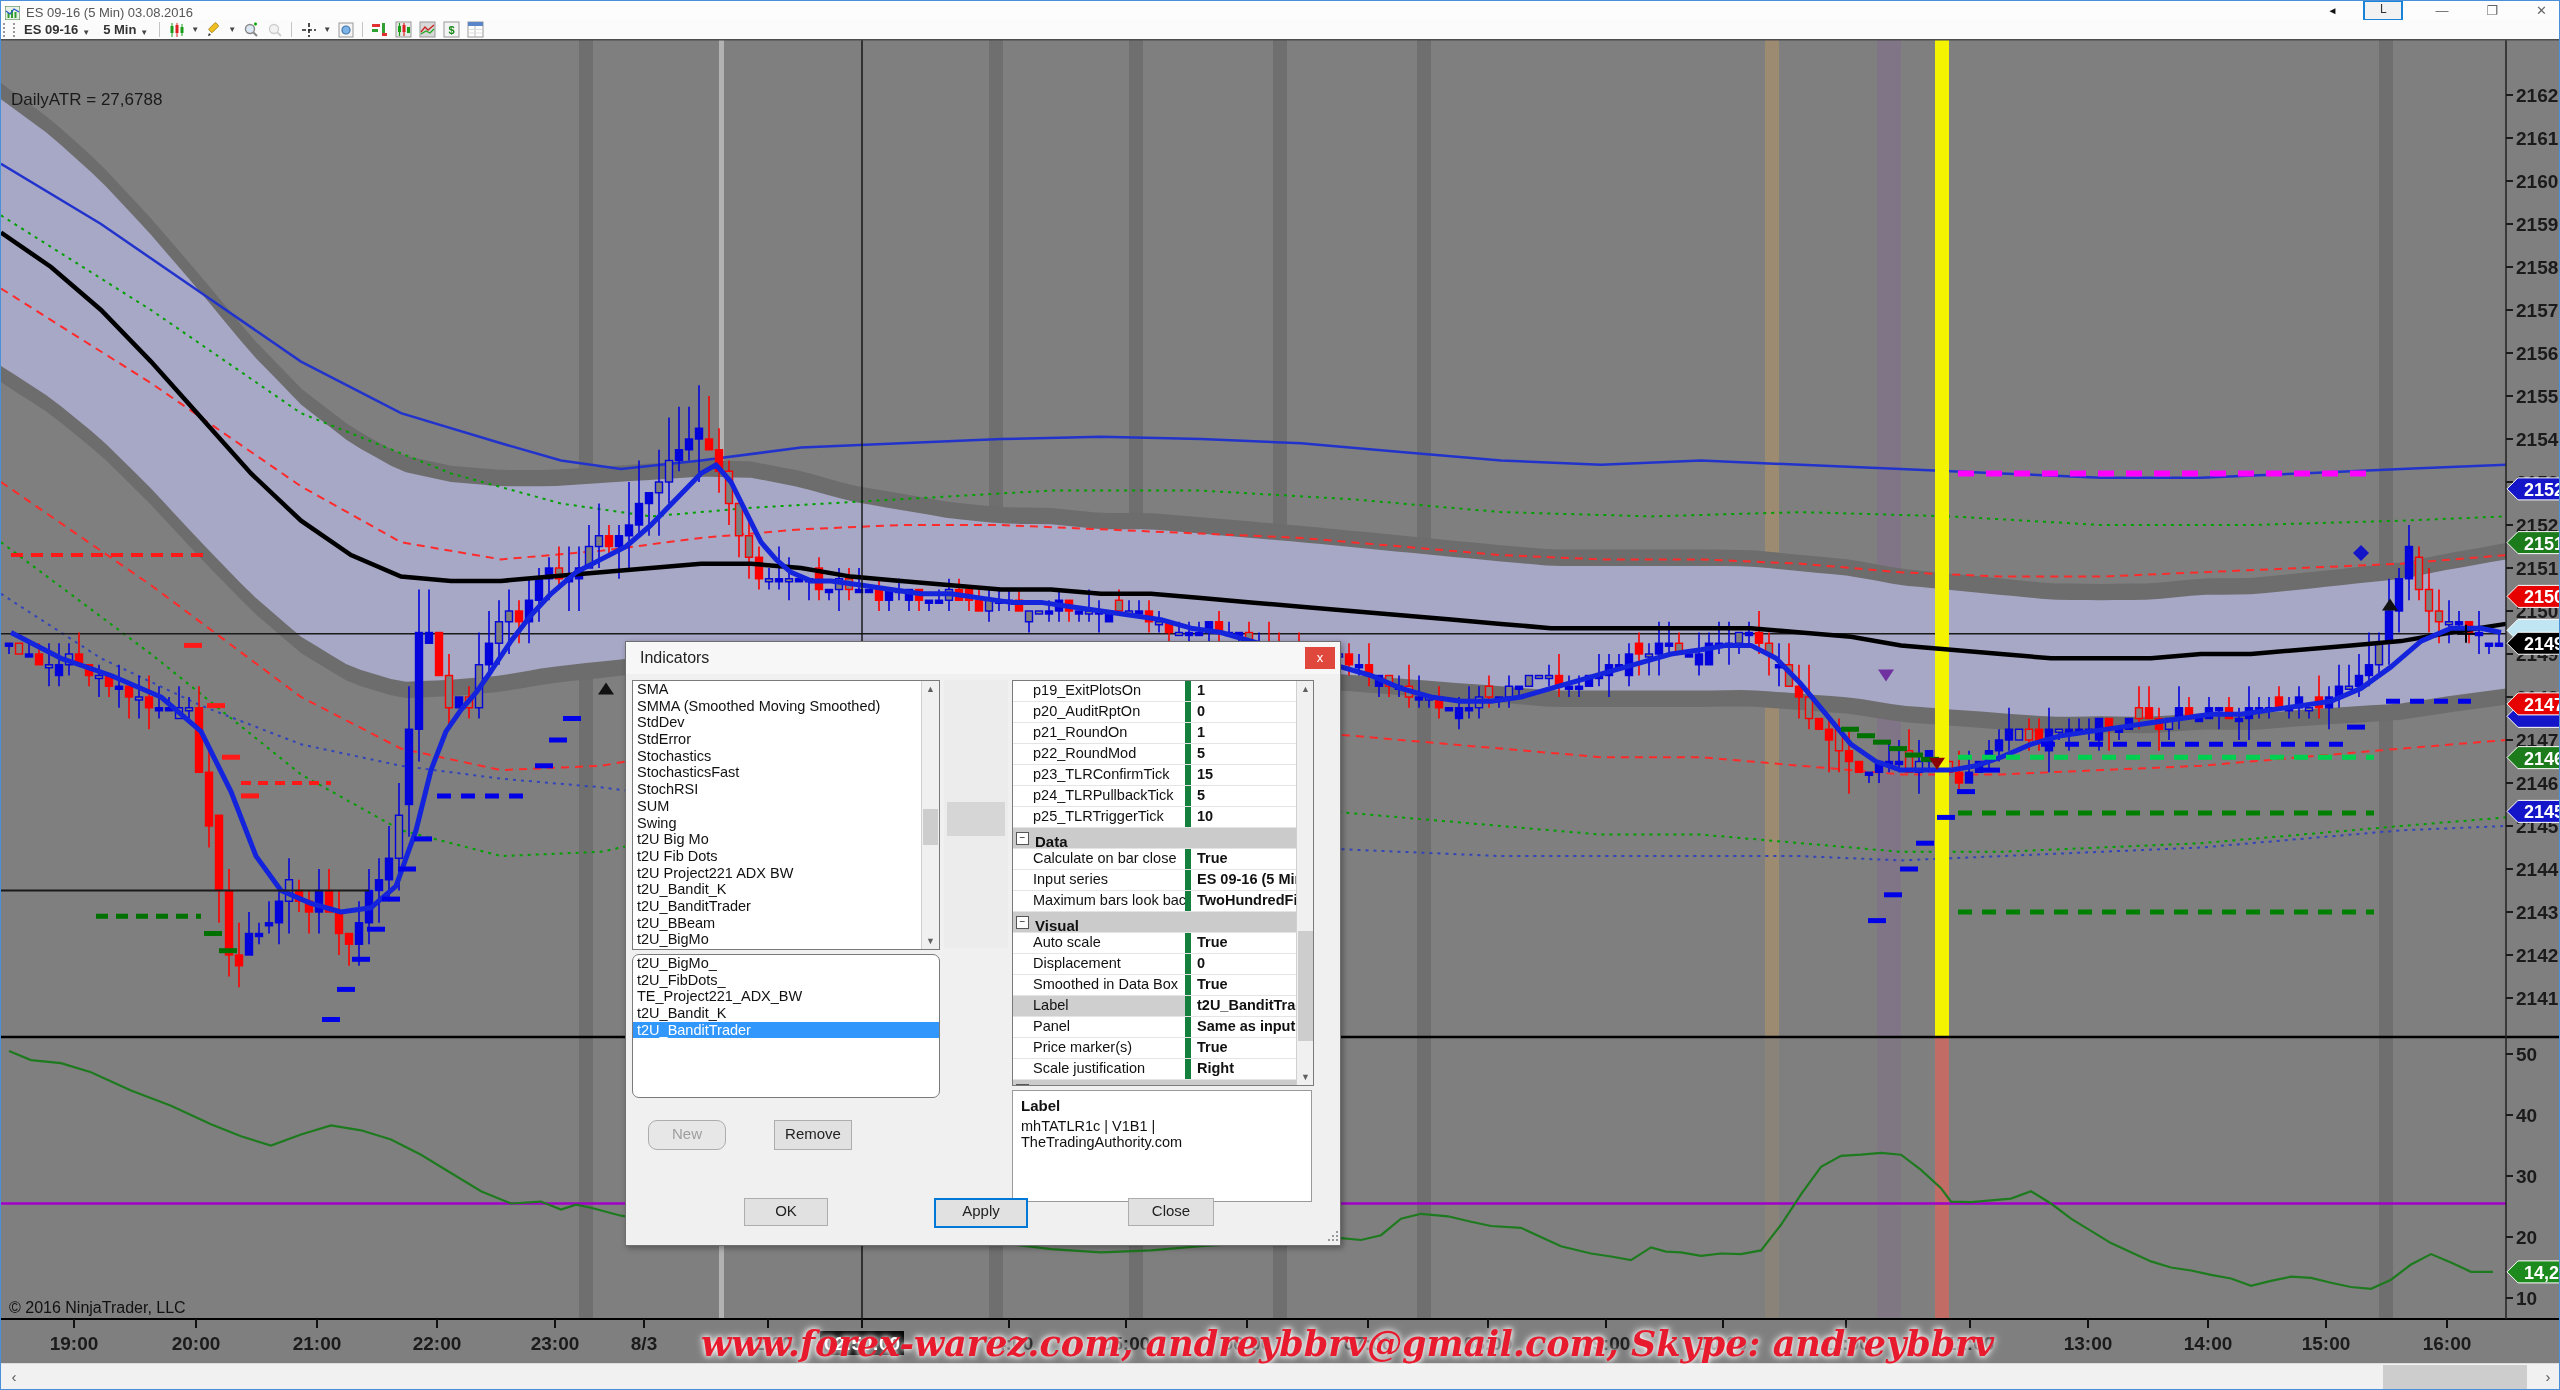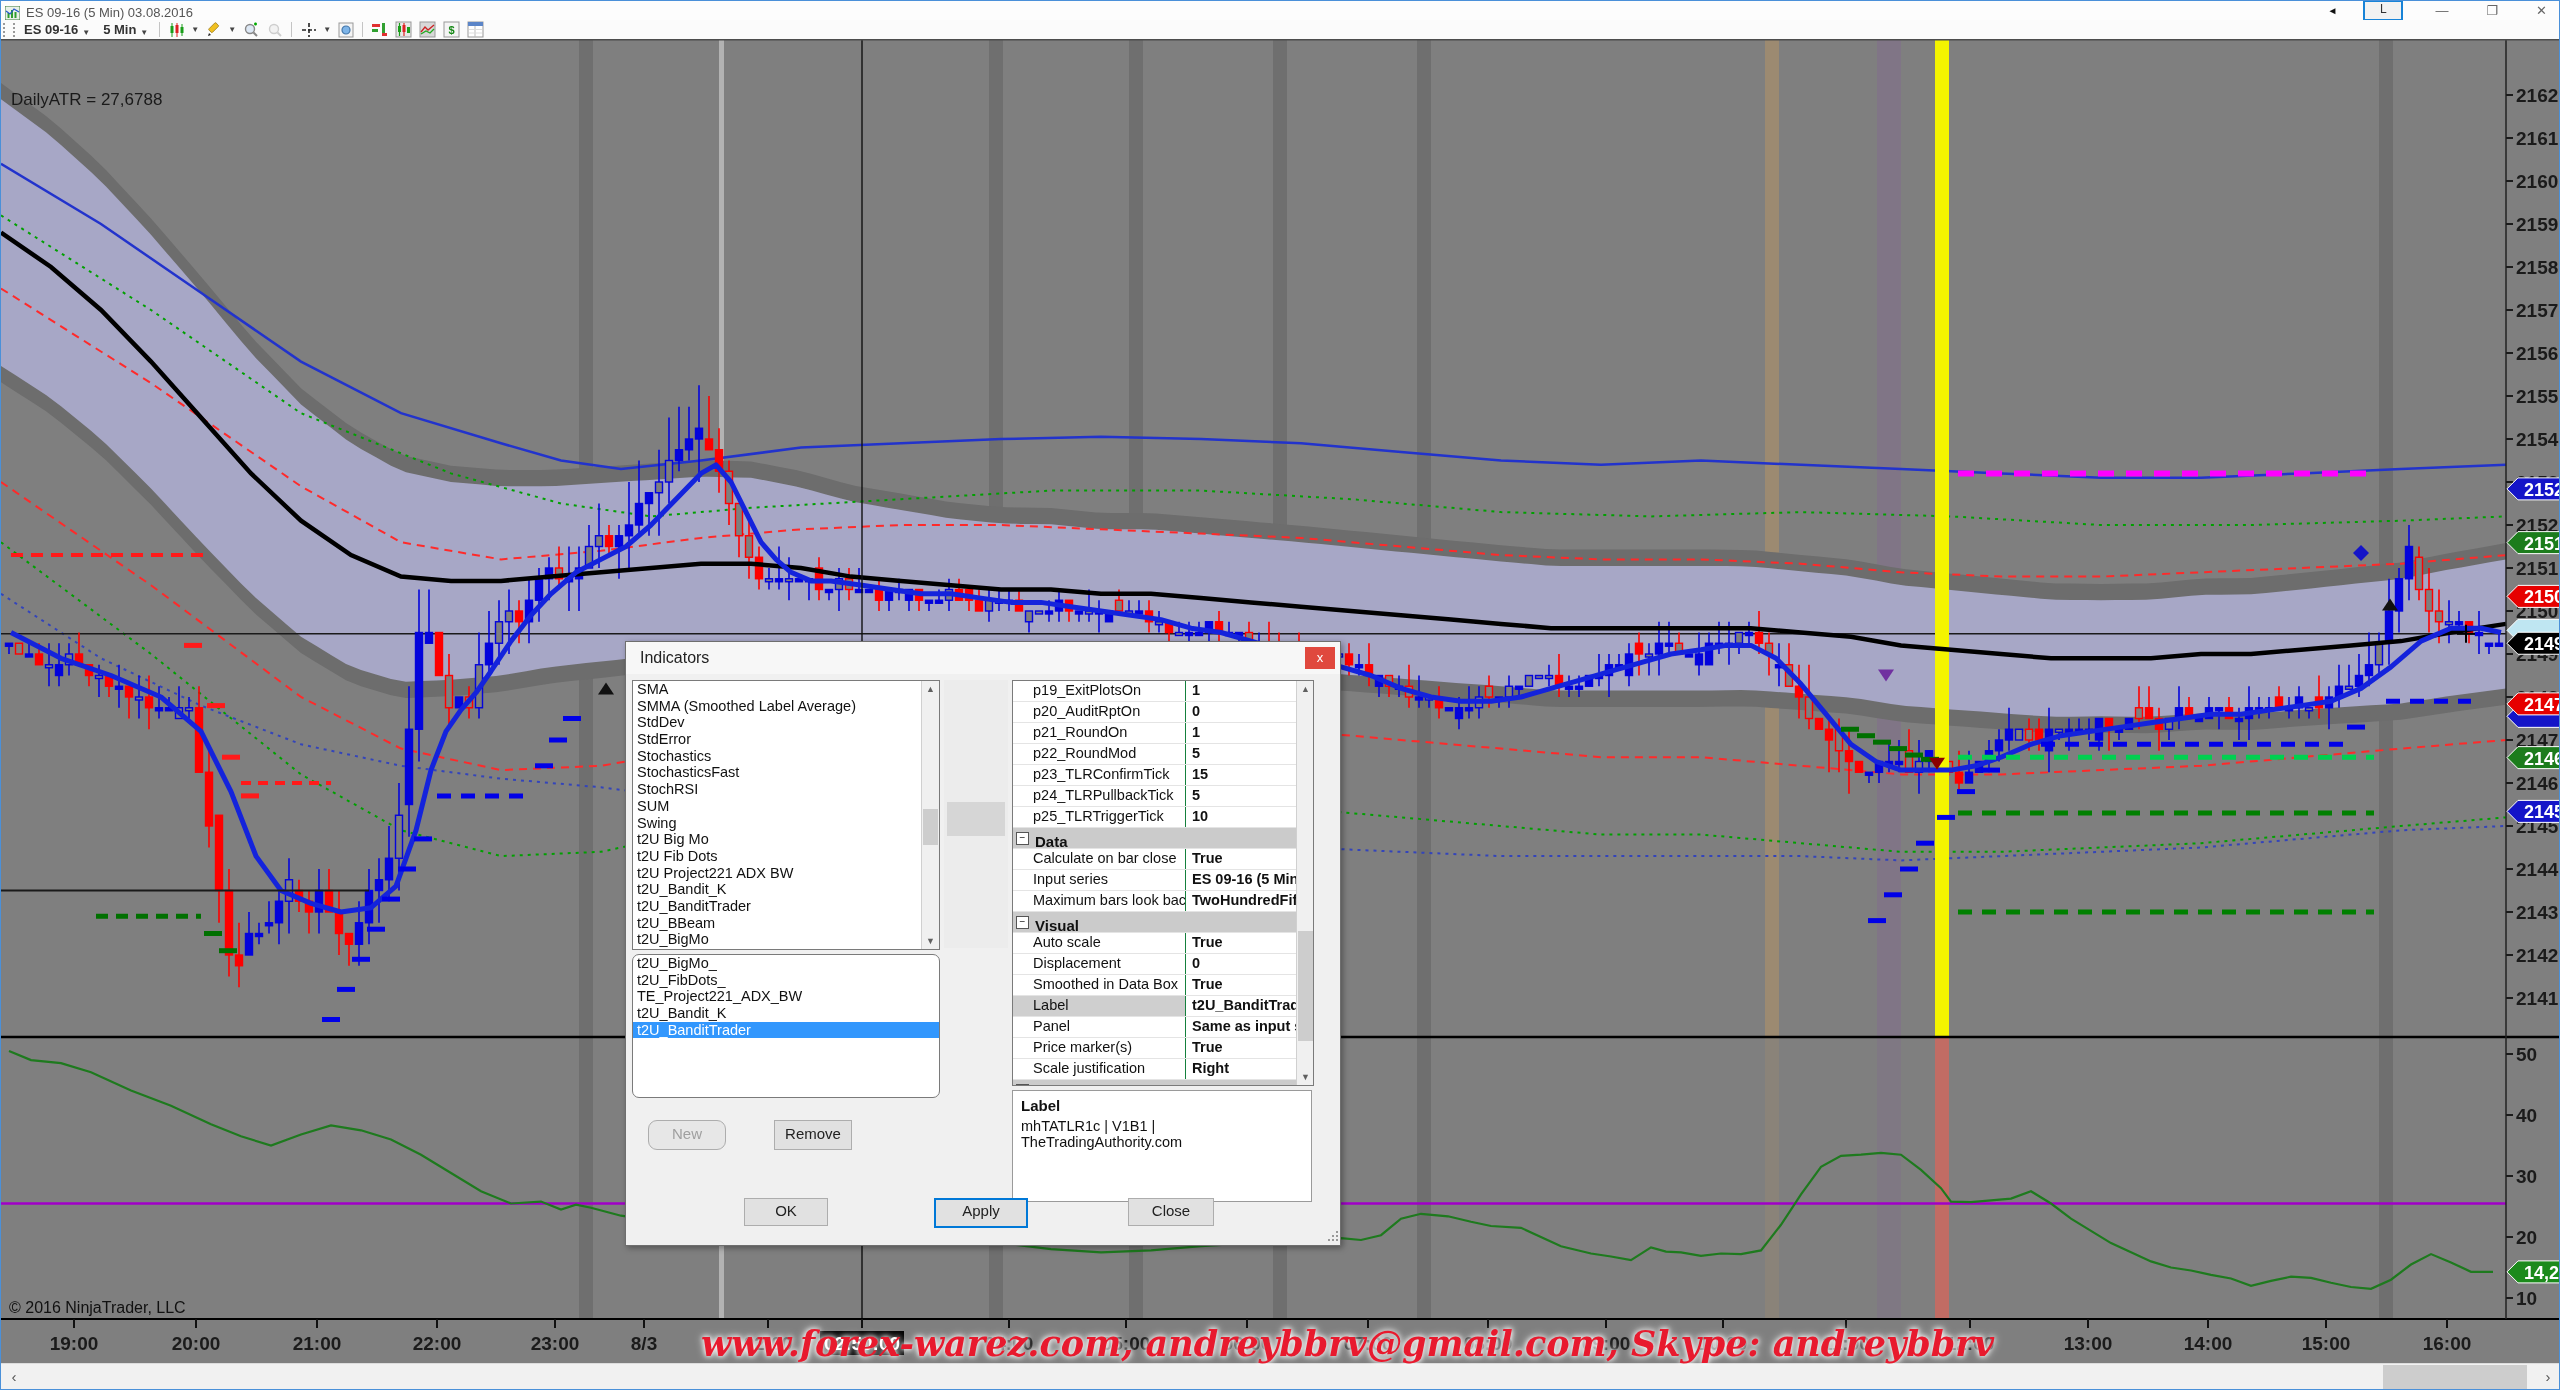--- a/index.html
+++ b/index.html
@@ -42,21 +42,21 @@
   #list-sel{left:6px;top:312px;width:306px;height:142px;border-radius:7px;}
   .lrow{height:16.7px;line-height:16.7px;padding-left:4px;white-space:nowrap;font-size:14.5px;}
   .lrow.sel{background:#3297fd;color:#fff;}
   .vscroll{position:absolute;right:0;top:0;width:17px;height:100%;background:#f0f0f0;border-left:1px solid #d0d0d0;}
   .vscroll .sarr{position:absolute;left:0;width:17px;height:16px;font-size:9px;color:#606060;text-align:center;line-height:16px;}
   .vscroll .sthumb{position:absolute;left:1px;width:15px;background:#cdcdcd;}
   #midgap{position:absolute;left:318px;top:38px;width:64px;height:268px;background:#ececec;}
   #midthumb{position:absolute;left:321px;top:160px;width:58px;height:34px;background:#d6d6d6;}
   #grid{position:absolute;left:386px;top:38px;width:300px;height:404px;background:#fff;border:1px solid #7a7a7a;overflow:hidden;}
   .grow{position:relative;height:20px;border-bottom:1px solid #e4e4e4;display:flex;}
-  .grow .gname{width:152px;padding:1px 0 0 20px;border-right:1px solid #15803d;white-space:nowrap;overflow:hidden;font-size:14.5px;}
+  .grow .gname{width:152px;padding:1px 0 0 20px;border-right:6px solid #15803d;white-space:nowrap;overflow:hidden;font-size:14.5px;}
   .grow .gval{flex:1;padding:1px 0 0 6px;font-weight:bold;white-space:nowrap;overflow:hidden;font-size:14.5px;}
   .grow.cat{background:#cbcbcb;font-weight:bold;}
   .grow.cat .cbox{position:absolute;left:3px;top:4px;width:11px;height:11px;border:1px solid #555;background:#fff;
                   font-size:10px;line-height:10px;text-align:center;font-weight:normal;}
   .grow.cat .cname{padding:5px 0 0 22px;}
   .gname.selname{background:#cfcfcf;}
   #gridscroll{position:absolute;right:0;top:0;width:16px;height:100%;}
   #descbox{position:absolute;left:386px;top:448px;width:300px;height:112px;background:#fff;border:1px solid #9a9a9a;padding:6px 8px;box-sizing:border-box;}
   #descbox .dtitle{font-weight:bold;font-size:15px;}
   #descbox .dtext{font-size:14.5px;margin-top:4px;}
@@ -907,21 +907,21 @@
   </div>
 
   <div id="dlg">
     <div id="dlg-title">
       <span>Indicators</span>
       <div id="dlg-close">x</div>
     </div>
     <div id="list-avail" class="listbox">
       <div class="items">
           <div class="lrow">SMA</div>
-          <div class="lrow">SMMA (Smoothed Label Average)</div>
+          <div class="lrow">SMMA (Smoothed Moving Smoothed)</div>
           <div class="lrow">StdDev</div>
           <div class="lrow">StdError</div>
           <div class="lrow">Stochastics</div>
           <div class="lrow">StochasticsFast</div>
           <div class="lrow">StochRSI</div>
           <div class="lrow">SUM</div>
           <div class="lrow">Swing</div>
           <div class="lrow">t2U  Big Mo</div>
           <div class="lrow">t2U  Fib Dots</div>
           <div class="lrow">t2U  Project221 ADX BW</div>

